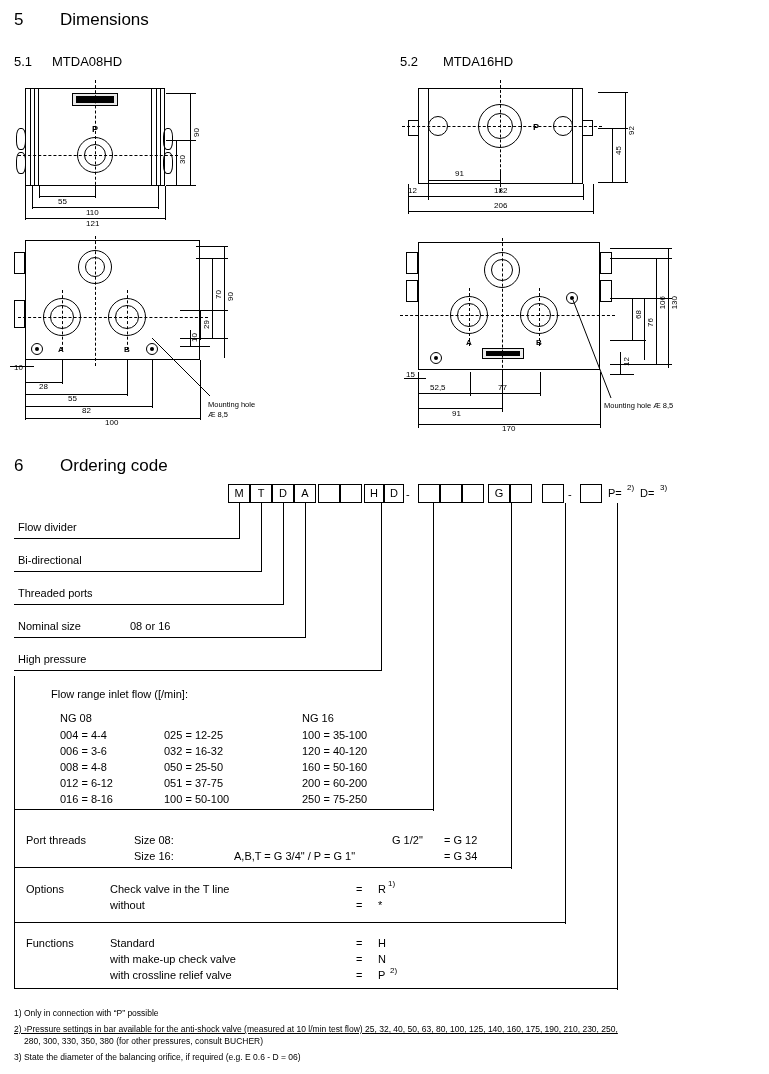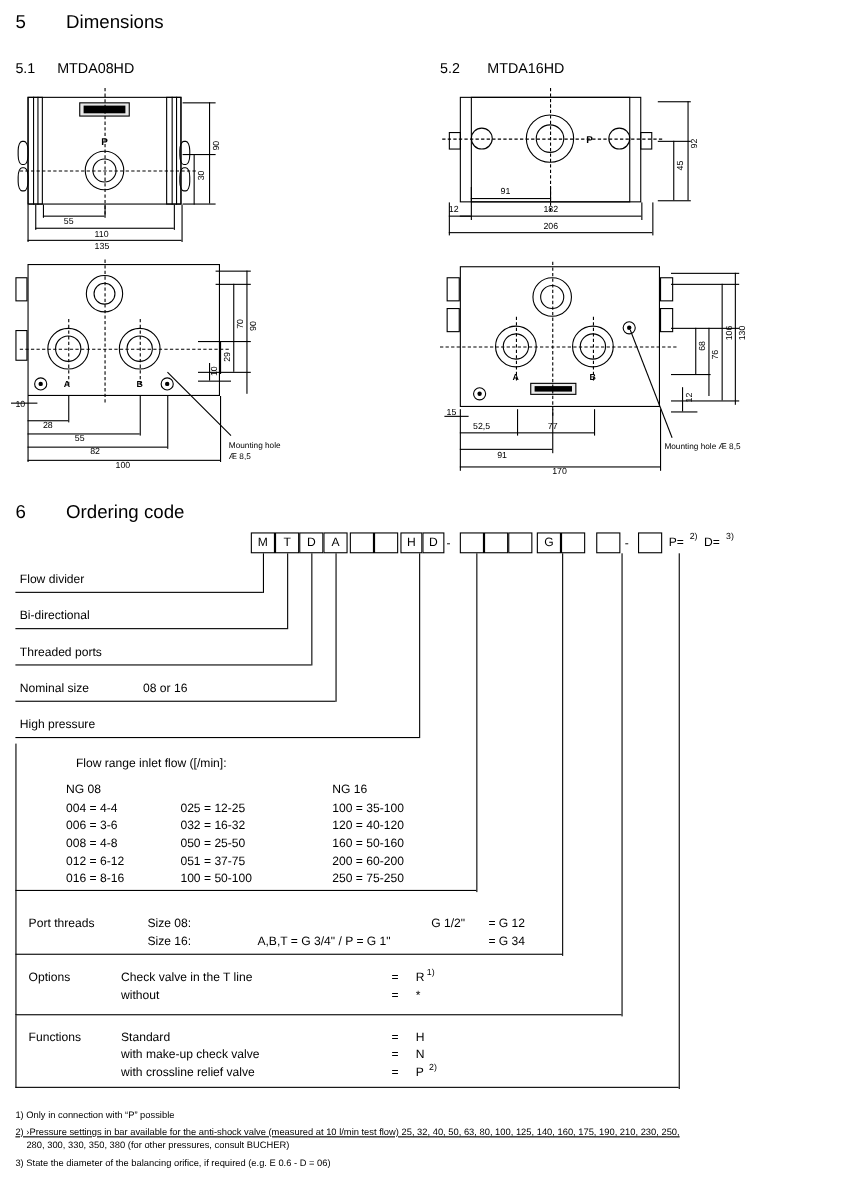--- a/index.html
+++ b/index.html
@@ -104,21 +104,21 @@
     <div class="ln hl" style="left:32px;top:207px;width:126px;"></div>
     <div class="ln hl" style="left:25px;top:218px;width:140px;"></div>
     <div class="ln vl" style="left:39px;top:186px;height:12px;"></div>
     <div class="ln vl" style="left:95px;top:186px;height:12px;"></div>
     <div class="ln vl" style="left:32px;top:186px;height:23px;"></div>
     <div class="ln vl" style="left:158px;top:186px;height:23px;"></div>
     <div class="ln vl" style="left:25px;top:186px;height:34px;"></div>
     <div class="ln vl" style="left:165px;top:186px;height:34px;"></div>
     <div class="abs t8" style="left:58px;top:197px;">55</div>
     <div class="abs t8" style="left:86px;top:208px;">110</div>
-    <div class="abs t8" style="left:86px;top:219px;">135</div>
+    <div class="abs t8" style="left:86px;top:219px;">121</div>
   </div>
 
   <div>
     <div class="rect" style="left:25px;top:240px;width:175px;height:120px;"></div>
 
     <div class="rect" style="left:14px;top:252px;width:11px;height:22px;"></div>
     <div class="rect" style="left:14px;top:300px;width:11px;height:28px;"></div>
 
     <div class="circ" style="left:78px;top:250px;width:34px;height:34px;"></div>
     <div class="circ" style="left:85px;top:257px;width:20px;height:20px;"></div>
@@ -340,21 +340,21 @@
   <div class="oc-line" style="left:305px;top:503px;width:1px;height:135px;"></div>
   <div class="oc-label" style="left:18px;top:620px;">Nominal size</div>
   <div class="oc-label" style="left:130px;top:620px;">08 or 16</div>
 
   <div class="oc-line" style="left:14px;top:670px;width:367px;height:1px;"></div>
   <div class="oc-line" style="left:381px;top:503px;width:1px;height:168px;"></div>
   <div class="oc-label" style="left:18px;top:653px;">High pressure</div>
 
   <div class="tblbox" style="left:14px;top:676px;width:419px;height:134px;border-left:1px solid #000;border-top:none;border-right:none;border-bottom:1px solid #000;"></div>
   <div class="oc-line" style="left:433px;top:503px;width:1px;height:308px;"></div>
-  <div class="abs t" style="left:44px;top:688px;padding-left:25px;">Flow range inlet flow ([/min]:</div>
+  <div class="abs t" style="left:26px;top:688px;padding-left:25px;">Flow range inlet flow ([/min]:</div>
   <div class="abs t" style="left:60px;top:712px;">NG 08</div>
   <div class="abs t" style="left:302px;top:712px;">NG 16</div>
 
   <div class="abs t" style="left:60px;top:729px;">004  =  4-4</div>
   <div class="abs t" style="left:60px;top:745px;">006  =  3-6</div>
   <div class="abs t" style="left:60px;top:761px;text-align:right;">008  =  4-8</div>
   <div class="abs t" style="left:60px;top:777px;">012  =  6-12</div>
   <div class="abs t" style="left:60px;top:793px;">016  =  8-16</div>
 
   <div class="abs t" style="left:164px;top:729px;">025  =  12-25</div>

